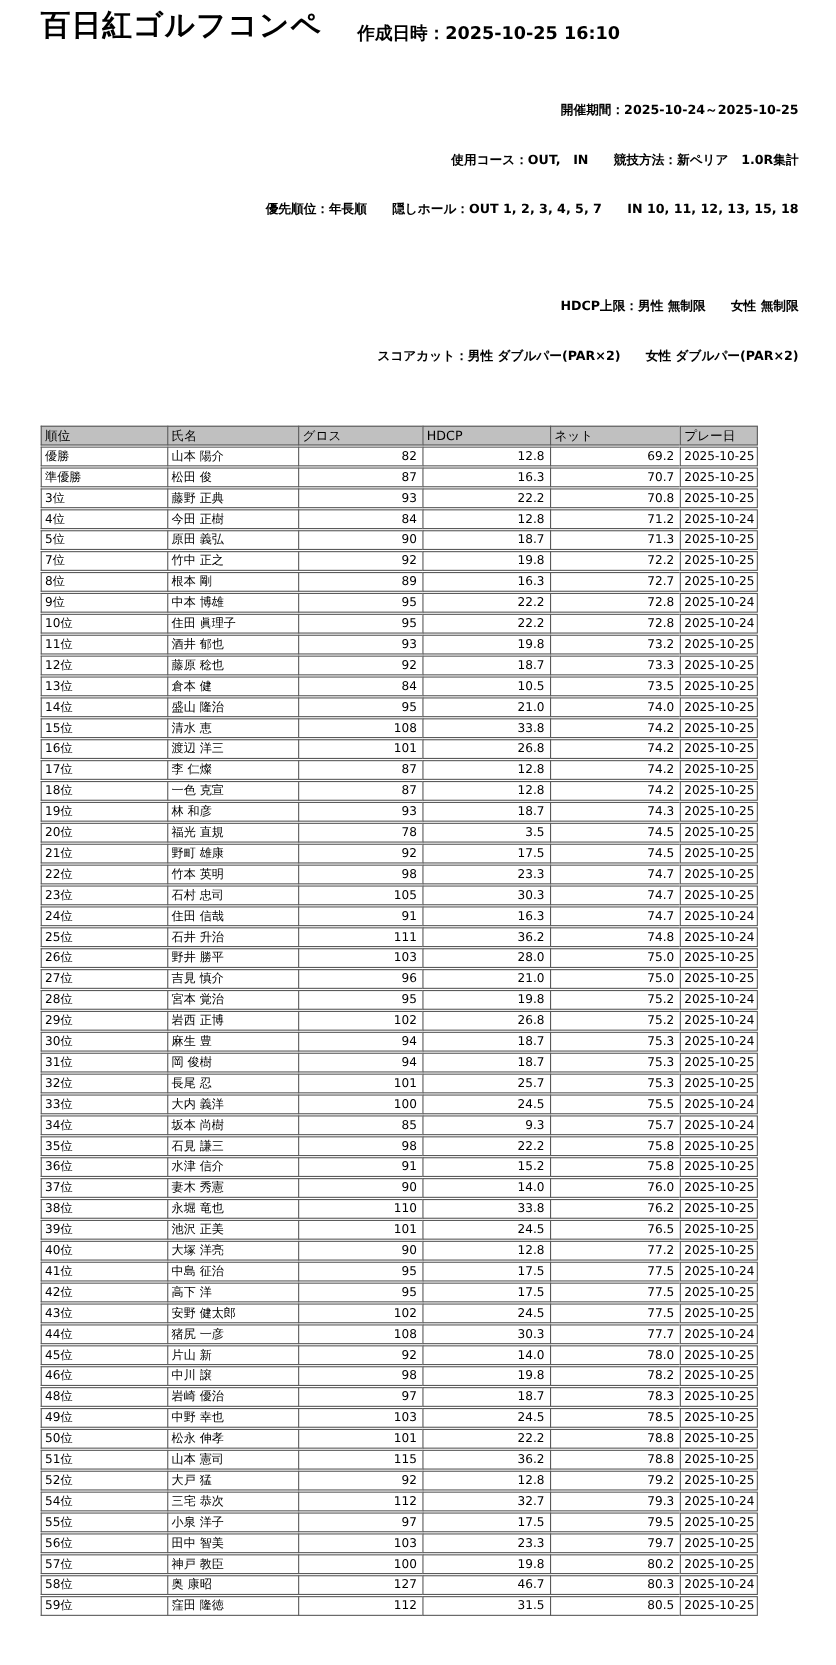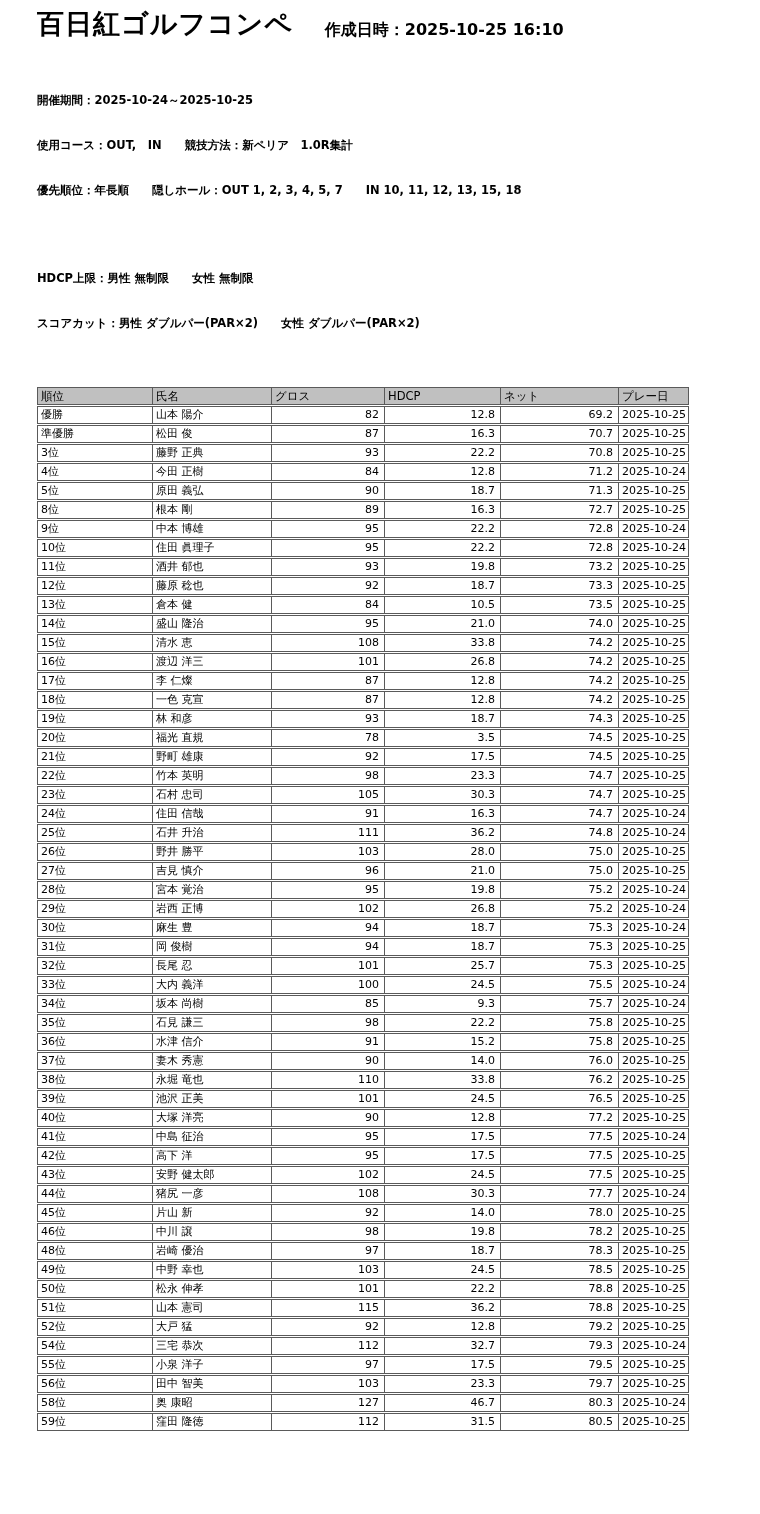--- a/index.html
+++ b/index.html
@@ -35,20 +35,21 @@
     margin-right: 8px;
     white-space: nowrap;
     margin-left: 32px;
   }
   .meta-block {
     margin-top: 22px;
     font-size: 11.5px;
     font-weight: 600;
     line-height: 15px;
     white-space: pre-wrap;
+    text-align: right;
   }
   .meta-block.second {
     margin-top: 13px;
   }
   .meta-line { margin: 0; }
   table.results {
     margin-top: 25px;
     border-collapse: separate;
     border-spacing: 0 1px;
     table-layout: fixed;
@@ -158,20 +159,28 @@
         </tr>
         <tr>
           <td>5位</td>
           <td>原田 義弘</td>
           <td class="num">90</td>
           <td class="num">18.7</td>
           <td class="num">71.3</td>
           <td>2025-10-25</td>
         </tr>
         <tr>
+          <td>7位</td>
+          <td>竹中 正之</td>
+          <td class="num">92</td>
+          <td class="num">19.8</td>
+          <td class="num">72.2</td>
+          <td>2025-10-25</td>
+        </tr>
+        <tr>
           <td>8位</td>
           <td>根本 剛</td>
           <td class="num">89</td>
           <td class="num">16.3</td>
           <td class="num">72.7</td>
           <td>2025-10-25</td>
         </tr>
         <tr>
           <td>9位</td>
           <td>中本 博雄</td>
@@ -534,20 +543,28 @@
         </tr>
         <tr>
           <td>56位</td>
           <td>田中 智美</td>
           <td class="num">103</td>
           <td class="num">23.3</td>
           <td class="num">79.7</td>
           <td>2025-10-25</td>
         </tr>
         <tr>
+          <td>57位</td>
+          <td>神戸 教臣</td>
+          <td class="num">100</td>
+          <td class="num">19.8</td>
+          <td class="num">80.2</td>
+          <td>2025-10-25</td>
+        </tr>
+        <tr>
           <td>58位</td>
           <td>奥 康昭</td>
           <td class="num">127</td>
           <td class="num">46.7</td>
           <td class="num">80.3</td>
           <td>2025-10-24</td>
         </tr>
         <tr>
           <td>59位</td>
           <td>窪田 隆徳</td>

